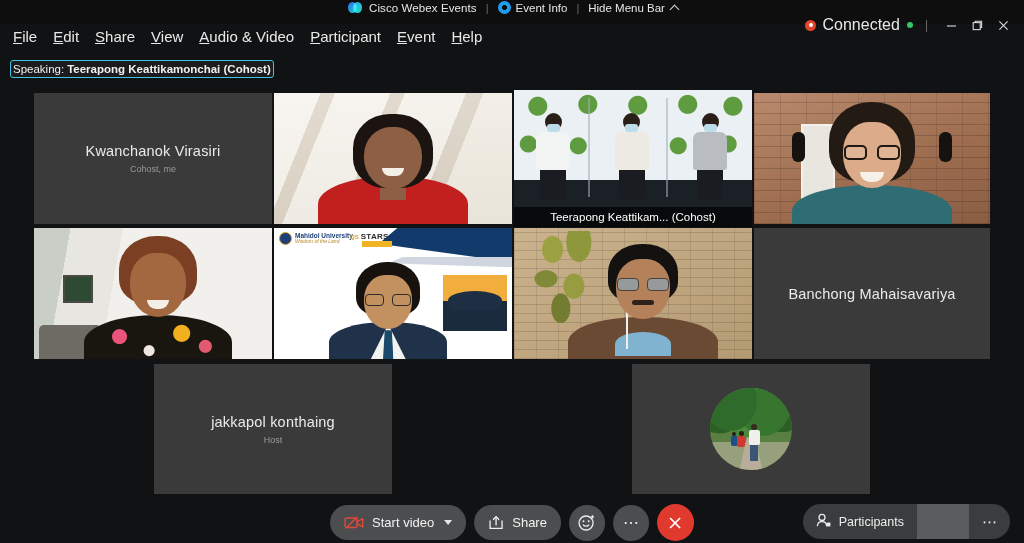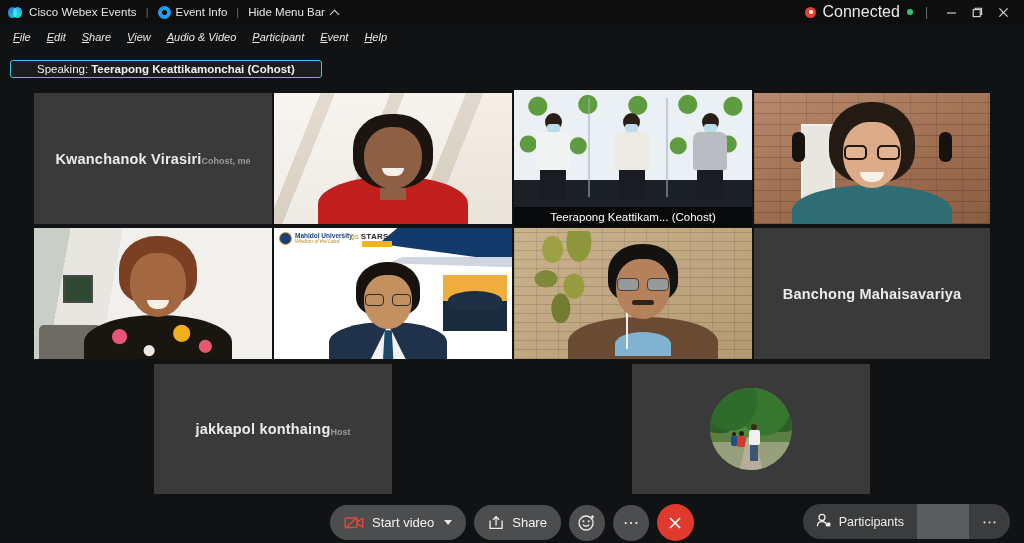--- a/index.html
+++ b/index.html
@@ -15,20 +15,21 @@
     background: #111213;
   }
 
   
   .titlebar {
     position: absolute; top: 0; left: 0;
     width: 1024px; height: 24px;
     background: #0e0e0f;
     display: flex; align-items: center;
     padding: 0 6px;
+    flex-direction: column;
   }
   .tb-left { display: flex; align-items: center; gap: 0; }
   .webex-logo {
     width: 15px; height: 15px;
     margin-right: 6px; margin-left: 2px;
     position: relative;
   }
   .webex-logo .c1, .webex-logo .c2 {
     position: absolute; top: 2px;
     width: 9px; height: 11px; border-radius: 50%;
@@ -77,49 +78,48 @@
   .wbtn svg { display: block; }
 
   
   .menubar {
     position: absolute; top: 26px; left: 0;
     width: 1024px; height: 21px;
     display: flex; align-items: center;
     padding-left: 5px; gap: 0;
   }
   .menu-item {
-    color: #e8e8e8; font-size: 11px;
+    color: #e8e8e8; font-size: 15px;
     padding: 2px 8px;
-    font-style: italic;
   }
   .menu-item u { text-decoration: underline; text-underline-offset: 1px; }
 
   
   .speaking {
     position: absolute; left: 10px; top: 60px;
     height: 18px;
     display: flex; align-items: center;
-    padding: 0 26px;
+    padding: 0 2px;
     background: #1b1c1e;
     border: 1.2px solid #3ec6e0;
     border-radius: 3px;
     color: #f0f0f0; font-size: 11.5px;
     white-space: nowrap;
   }
   .speaking .lbl { font-weight: 400; }
   .speaking .nm { font-weight: 700; margin-left: 3px; }
 
   
   .stage { position: absolute; left: 0; top: 88px; width: 1024px; height: 412px; }
   .tile {
     position: absolute;
     background: #3a3a3a;
     overflow: hidden;
   }
-  .tile.placeholder { display: flex; flex-direction: row; align-items: center; justify-content: center; font-weight: bold; }
+  .tile.placeholder { display: flex; flex-direction: column; align-items: center; justify-content: center; }
   .ph-name { color: #eaeaea; font-size: 14.5px; letter-spacing: .2px; }
   .ph-role { color: #9a9a9a; font-size: 9px; margin-top: 5px; }
   .tile.active { outline: 3px solid #22c3e6; outline-offset: -3px; z-index: 4; }
   .name-chip {
     position: absolute; left: 0; right: 0; bottom: 0;
     height: 20px; background: rgba(0,0,0,.72);
     color: #fff; font-size: 11.5px;
     display: flex; align-items: center; justify-content: center;
   }
   .avatar-wrap { display: flex; align-items: center; justify-content: center; height: 100%; }

